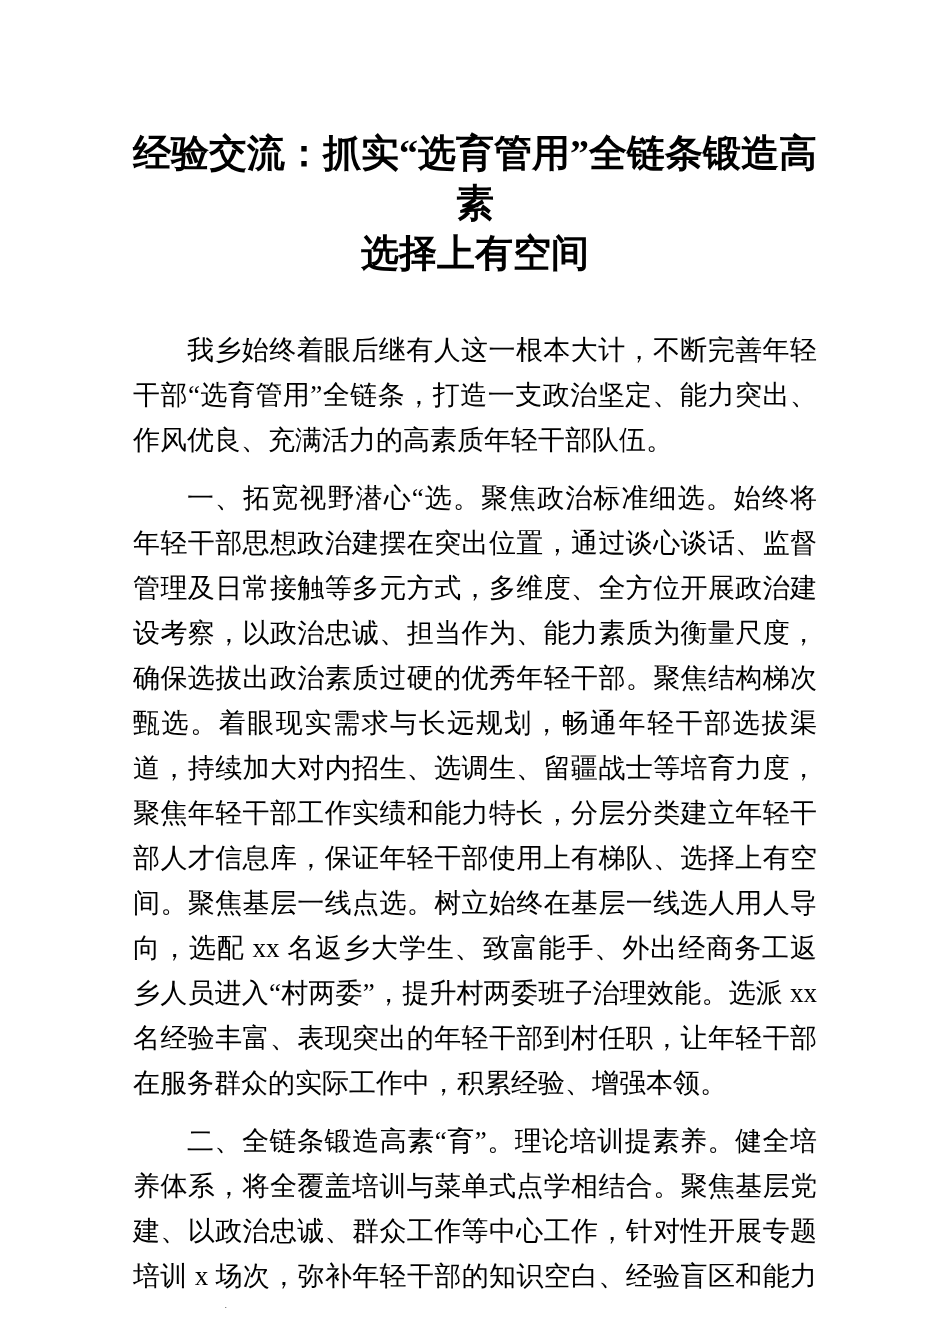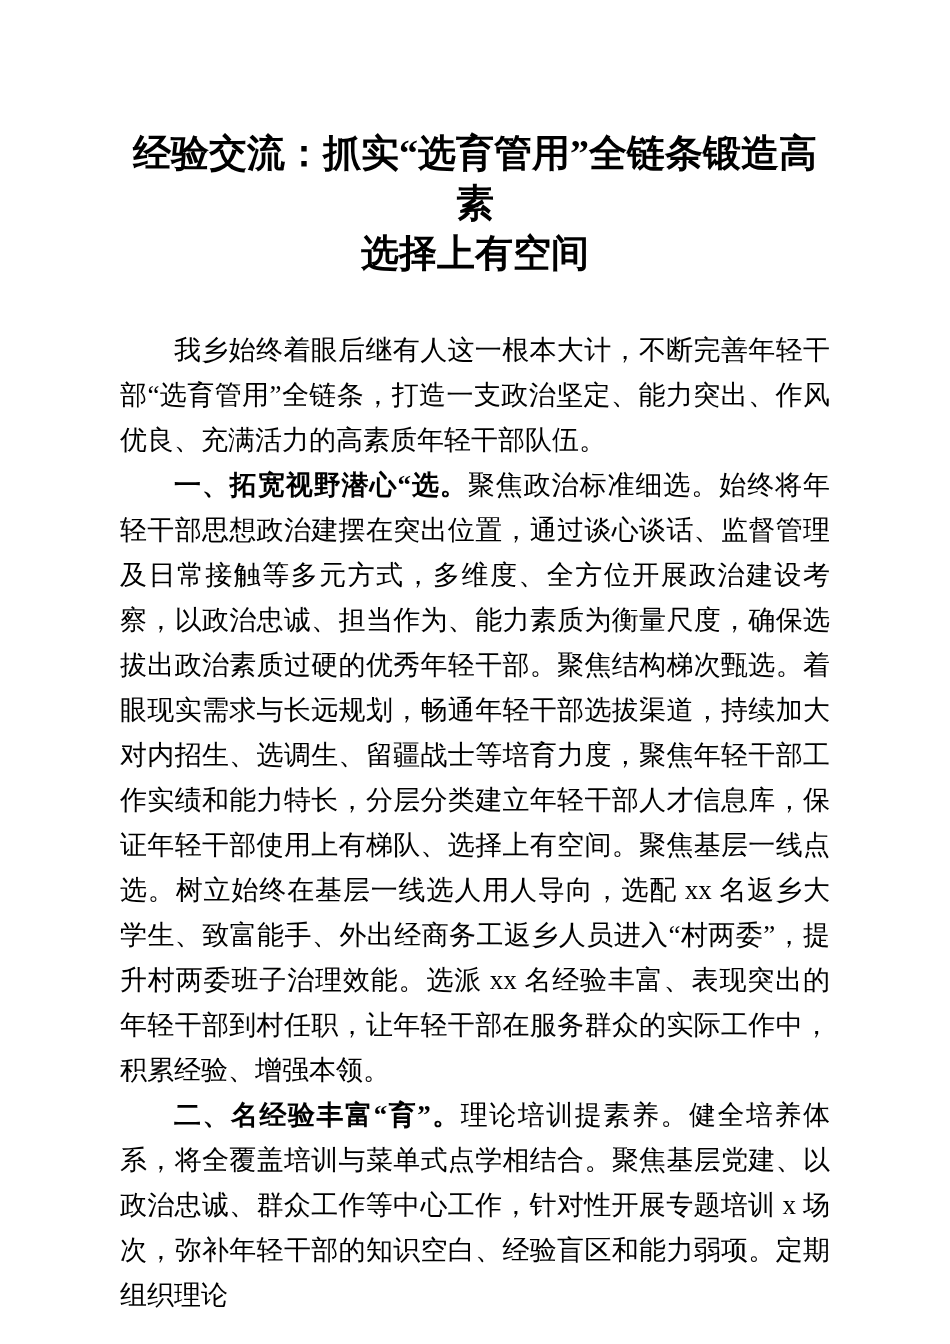--- a/index.html
+++ b/index.html
@@ -24,46 +24,46 @@
     font-size: 38px;
     font-weight: bold;
     line-height: 50px;
     text-align: center;
     color: #000000;
   }
   .doc-title .title-line {
     display: block;
   }
   .doc-body p {
-    margin: 0;
+    margin: 13px;
     font-size: 27px;
     line-height: 45px;
     text-align: justify;
     text-justify: inter-character;
     text-indent: 2em;
     color: #000000;
     word-break: break-all;
   }
   .lead {
-    font-weight: bold;
+    font-weight: normal;
   }
 </style>
 </head>
 <body>
 
 <div class="page">
 
   <h1 class="doc-title">
     <span class="title-line">经验交流：抓实“选育管用”全链条锻造高素</span>
     <span class="title-line">选择上有空间</span>
   </h1>
 
   <div class="doc-body">
 
     <p><span class="text">我乡始终着眼后继有人这一根本大计，不断完善年轻干部“选育管用”全链条，打造一支政治坚定、能力突出、作风优良、充满活力的高素质年轻干部队伍。</span></p>
 
     <p><span class="lead">一、拓宽视野潜心“选。</span><span class="text">聚焦政治标准细选。始终将年轻干部思想政治建摆在突出位置，通过谈心谈话、监督管理及日常接触等多元方式，多维度、全方位开展政治建设考察，以政治忠诚、担当作为、能力素质为衡量尺度，确保选拔出政治素质过硬的优秀年轻干部。聚焦结构梯次甄选。着眼现实需求与长远规划，畅通年轻干部选拔渠道，持续加大对内招生、选调生、留疆战士等培育力度，聚焦年轻干部工作实绩和能力特长，分层分类建立年轻干部人才信息库，保证年轻干部使用上有梯队、选择上有空间。聚焦基层一线点选。树立始终在基层一线选人用人导向，选配 xx 名返乡大学生、致富能手、外出经商务工返乡人员进入“村两委”，提升村两委班子治理效能。选派 xx 名经验丰富、表现突出的年轻干部到村任职，让年轻干部在服务群众的实际工作中，积累经验、增强本领。</span></p>
 
-    <p><span class="lead">二、名经验丰富“育”。</span><span class="text">理论培训提素养。健全培养体系，将全覆盖培训与菜单式点学相结合。聚焦基层党建、以政治忠诚、群众工作等中心工作，针对性开展专题培训 x 场次，弥补年轻干部的知识空白、经验盲区和能力弱项。定期组织理论</span></p>
+    <p><span class="lead">二、全链条锻造高素“育”。</span><span class="text">理论培训提素养。健全培养体系，将全覆盖培训与菜单式点学相结合。聚焦基层党建、以政治忠诚、群众工作等中心工作，针对性开展专题培训 x 场次，弥补年轻干部的知识空白、经验盲区和能力弱项。定期组织理论</span></p>
 
   </div>
 
 </div>
 
 </body></html>

